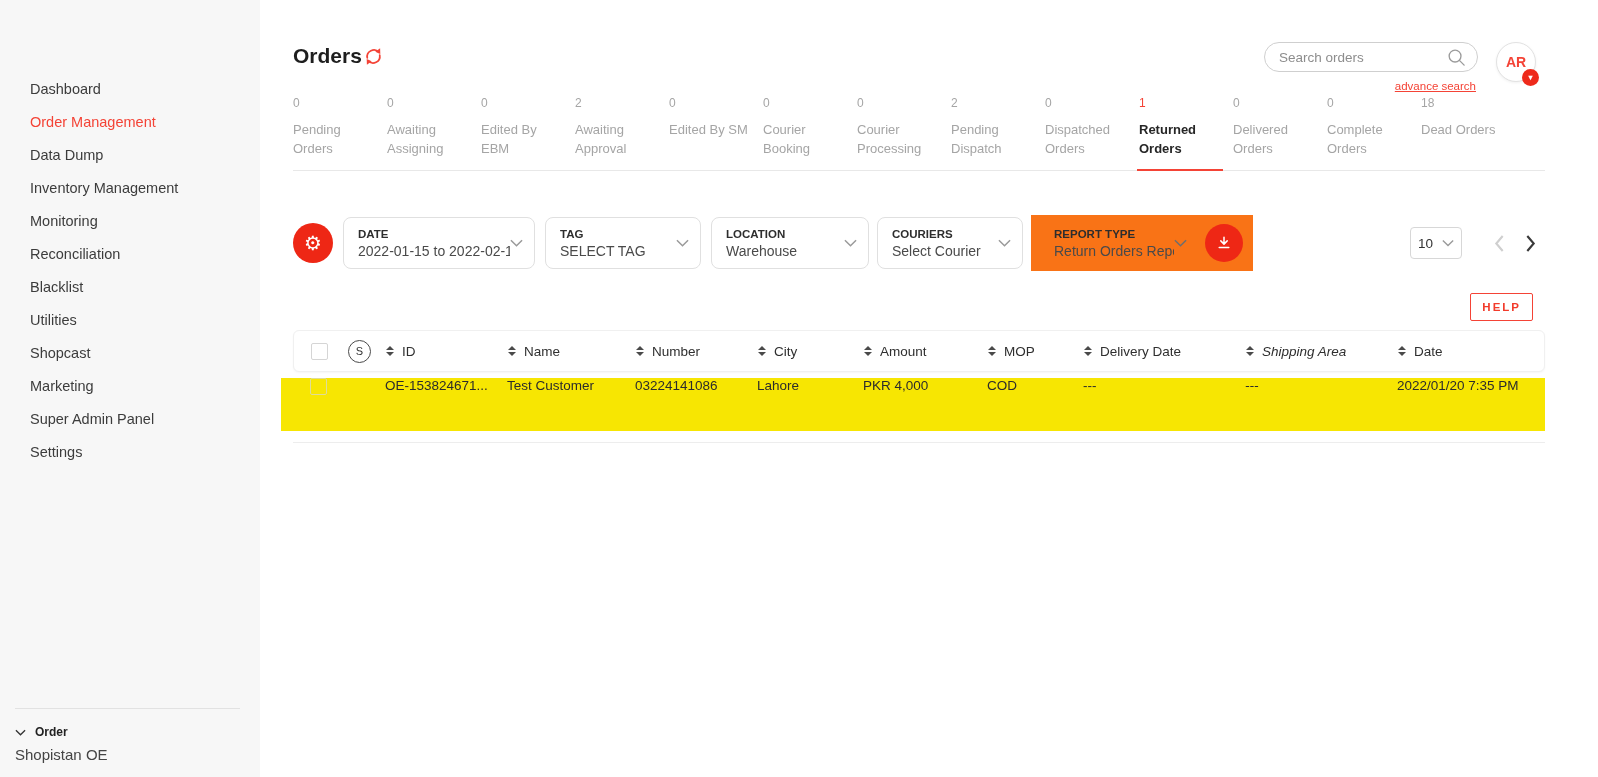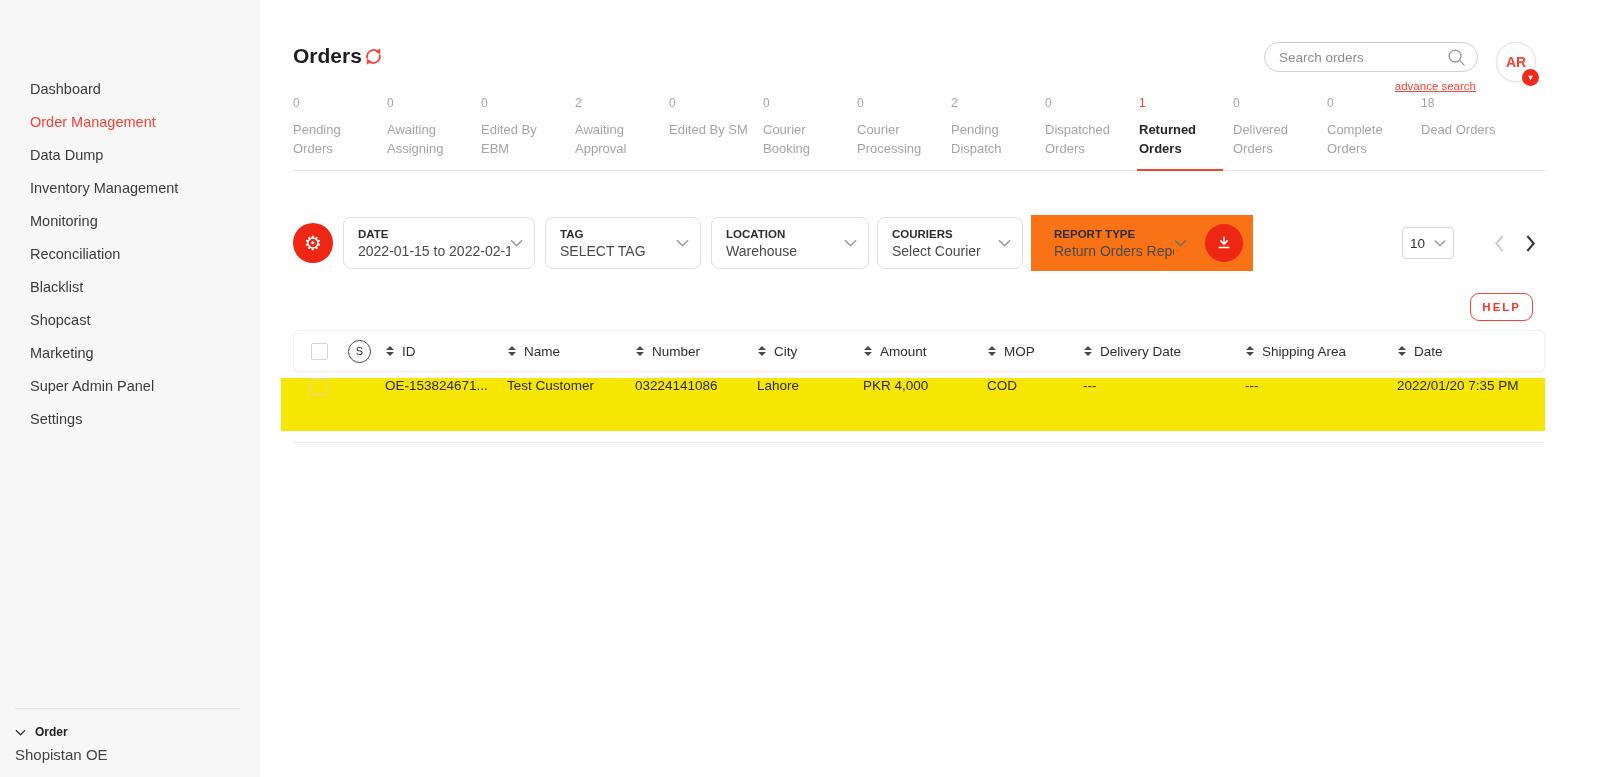--- a/index.html
+++ b/index.html
@@ -68,37 +68,37 @@
   .dd-date { width:192px; } .dd-tag { width:156px; } .dd-location { width:158px; margin-right:8px; }
   .dd-couriers { width:146px; margin-right:8px; }
   .report-wrap { background:#f97316; height:56px; display:flex; align-items:center;
                  padding:0 10px 0 8px; flex:none; }
   .dd-report { width:160px; background:transparent; border-color:transparent; margin-right:6px; }
   .download-btn { width:38px; height:38px; border-radius:50%; background:#ee2715; display:flex;
                   align-items:center; justify-content:center; cursor:pointer; flex:none; }
   .f-spacer { flex:1; }
   .page-size { width:52px; height:32px; border:1px solid #d7d7d7; border-radius:4px; background:#fff;
                display:flex; align-items:center; justify-content:center; gap:9px; font-size:13.5px;
-               color:#333; cursor:pointer; margin-right:40px; flex:none; }
+               color:#333; cursor:pointer; margin-right:32px; flex:none; }
   .pager-btn { cursor:pointer; display:flex; flex:none; }
   .pager-prev { margin-right:20px; }
 
   
   .help-row { display:flex; justify-content:flex-end; margin-top:22px; padding-right:65px; }
   .help-btn { border:1px solid #f44336; color:#f23b2b; background:#fff; font-size:11.5px;
-              font-weight:bold; letter-spacing:2px; padding:7px 11px; border-radius:9px; cursor:pointer; }
+              font-weight:bold; letter-spacing:2px; padding:7px 11px; border-radius:2px; cursor:pointer; }
 
   
   .table-card { margin-top:9px; width:1252px; }
   .thead { display:flex; align-items:center; height:42px; background:#fff; border:1px solid #f0f0f0;
            border-radius:6px; box-shadow:0 1px 2px rgba(0,0,0,.04); }
   .c-check { width:54px; flex:none; display:flex; justify-content:flex-start; padding-left:17px; }
   .c-s { width:38px; flex:none; }
   .col-0 { width:122px; } .col-1 { width:128px; } .col-2 { width:122px; } .col-3 { width:106px; }
-  .col-4 { width:124px; } .col-5 { width:96px; } .col-6 { width:162px; } .col-7 { width:152px; }
+  .col-4 { width:124px; } .col-5 { width:96px; } .col-6 { width:162px; } .col-7 { width:152px;font-style:italic; }
   .col-8 { flex:1; }
   .hcell { display:flex; align-items:center; gap:8px; font-size:13.5px; color:#2f2f2f;
            cursor:pointer; flex:none; }
   .hcell.col-8 { flex:1; }
   .sort { display:flex; flex-direction:column; gap:2px; }
   .sort .up { width:0; height:0; border-left:4px solid transparent; border-right:4px solid transparent;
               border-bottom:4px solid #4a4a4a; }
   .sort .dn { width:0; height:0; border-left:4px solid transparent; border-right:4px solid transparent;
               border-top:4px solid #4a4a4a; }
   .checkbox { width:17px; height:17px; border:1px solid #d5d5d5; border-radius:2px; background:#fff;
@@ -119,20 +119,21 @@
 
   <aside class="sidebar">
     <nav class="nav">
       <div class="nav-item">Dashboard</div>
       <div class="nav-item active">Order Management</div>
       <div class="nav-item">Data Dump</div>
       <div class="nav-item">Inventory Management</div>
       <div class="nav-item">Monitoring</div>
       <div class="nav-item">Reconciliation</div>
       <div class="nav-item">Blacklist</div>
+      <div class="nav-item">Utilities</div>
       <div class="nav-item">Shopcast</div>
       <div class="nav-item">Marketing</div>
       <div class="nav-item">Super Admin Panel</div>
       <div class="nav-item">Settings</div>
     </nav>
     <div class="brand">
       <div class="brand-row">
         <svg viewBox="0 0 12 7" width="11" height="7">
             <polyline points="1,1 6,6 11,1" fill="none" stroke="#333" stroke-width="1.4"></polyline>
           </svg>

